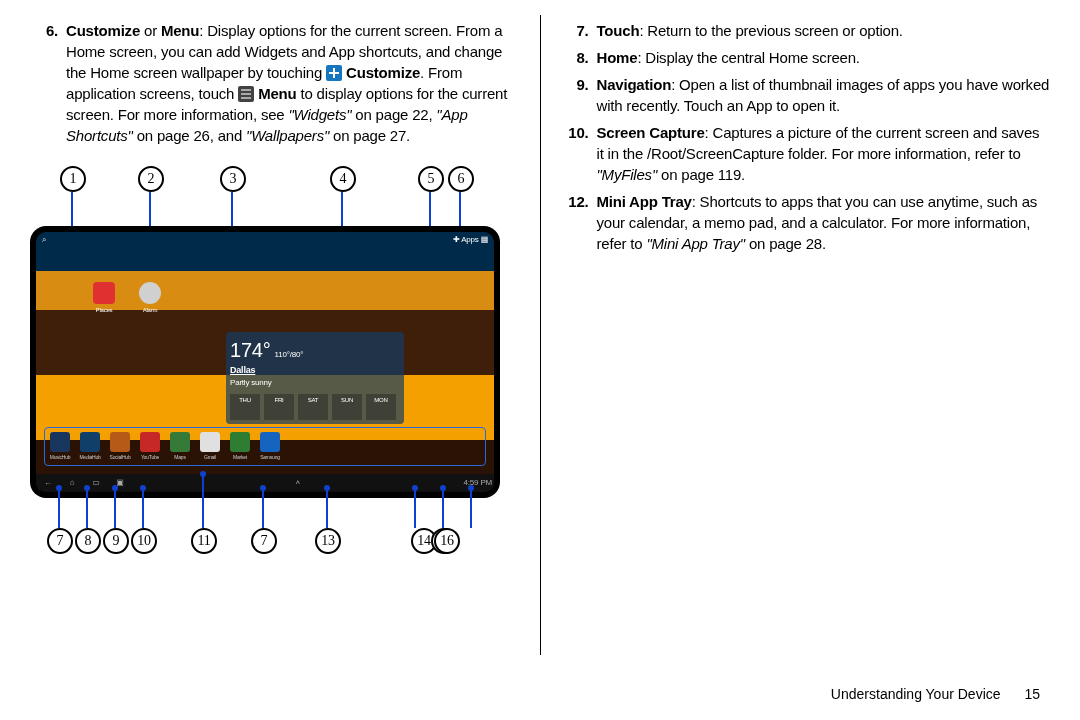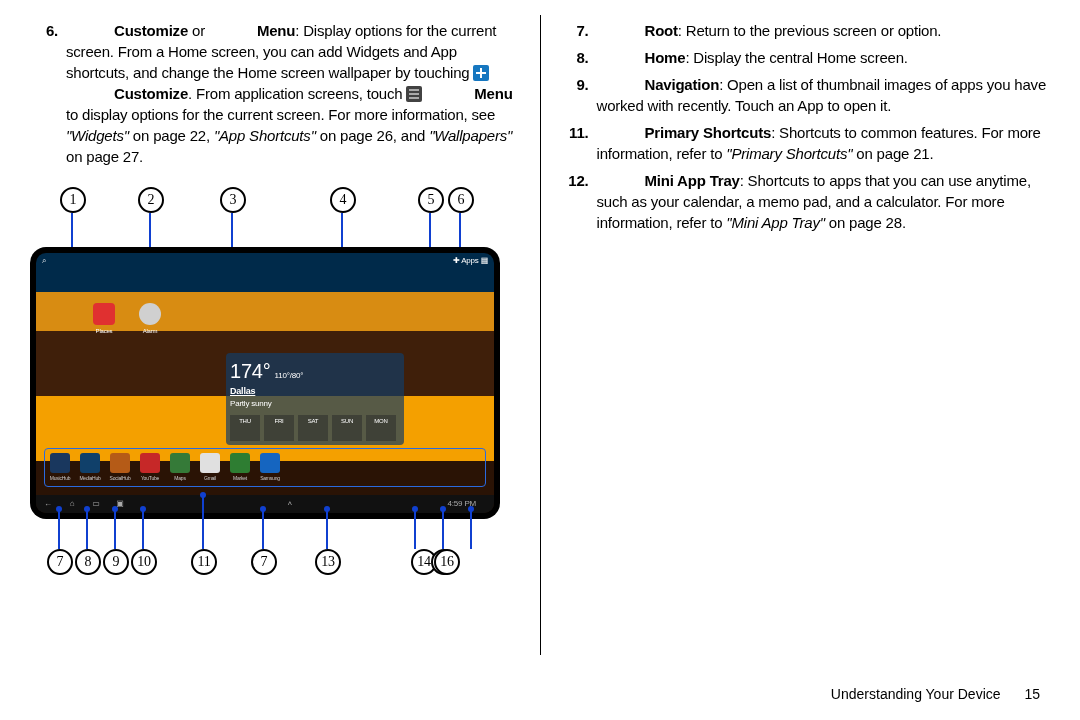--- a/index.html
+++ b/index.html
@@ -42,21 +42,21 @@
     margin-bottom: 6px;
   }
   .num {
     width: 28px;
     flex-shrink: 0;
     font-weight: bold;
     text-align: right;
     padding-right: 8px;
   }
   .body { flex: 1; }
-  .bold { font-weight: bold; margin-left: 48px; }
+  .bold { font-weight: bold; }
   .italic { font-style: italic; }
   .inline-icon {
     display: inline-block;
     width: 16px;
     height: 16px;
     vertical-align: -3px;
     border-radius: 2px;
   }
   .icon-plus { background: #1677c0; position: relative; }
   .icon-plus::before, .icon-plus::after {
@@ -273,21 +273,21 @@
             <div class="dicon"><span class="g" style="background:#1565c0"></span><div>Samsung</div></div>
           </div>
           <div class="sysbar">
             <span class="sb">←</span>
             <span class="sb">⌂</span>
             <span class="sb">▭</span>
             <span class="sb">▣</span>
             <span class="spacer"></span>
             <span class="sb">˄</span>
             <span class="spacer"></span>
-            <span style="padding-right:18px">4:59 PM</span>
+            <span style="padding-right:2px">4:59 PM</span>
           </div>
         </div>
       </div>
 
       <div class="callouts bottom">
         <span class="lead up" style="left:28px;  top:-40px; height:40px"></span>
         <span class="lead up" style="left:56px;  top:-40px; height:40px"></span>
         <span class="lead up" style="left:84px;  top:-40px; height:40px"></span>
         <span class="lead up" style="left:112px; top:-40px; height:40px"></span>
         <span class="lead up" style="left:172px; top:-54px; height:54px"></span>
@@ -310,33 +310,33 @@
       </div>
     </div>
   </div>
 
   <div class="divider"></div>
 
   <div class="col col-right">
     <ol class="numbered">
       <li>
         <span class="num">7.</span>
-        <span class="body"><span class="bold">Root</span><span>: Return to the previous screen or option.</span></span>
+        <span class="body"><span class="bold">Touch</span><span>: Return to the previous screen or option.</span></span>
       </li>
       <li>
         <span class="num">8.</span>
         <span class="body"><span class="bold">Home</span><span>: Display the central Home screen.</span></span>
       </li>
       <li>
         <span class="num">9.</span>
         <span class="body"><span class="bold">Navigation</span><span>: Open a list of thumbnail images of apps you have worked with recently. Touch an App to open it.</span></span>
       </li>
       <li>
-        <span class="num">11.</span>
-        <span class="body"><span class="bold">Primary Shortcuts</span><span>: Shortcuts to common features. For more information, refer to </span><span class="italic">"Primary Shortcuts" </span><span> on page 21.</span></span>
+        <span class="num">10.</span>
+        <span class="body"><span class="bold">Screen Capture</span><span>: Captures a picture of the current screen and saves it in the /Root/ScreenCapture folder. For more information, refer to </span><span class="italic">"MyFiles" </span><span> on page 119.</span></span>
       </li>
       <li>
         <span class="num">12.</span>
         <span class="body"><span class="bold">Mini App Tray</span><span>: Shortcuts to apps that you can use anytime, such as your calendar, a memo pad, and a calculator. For more information, refer to </span><span class="italic">"Mini App Tray" </span><span> on page 28.</span></span>
       </li>
     </ol>
   </div>
 </div>
 
 <div class="footer">

